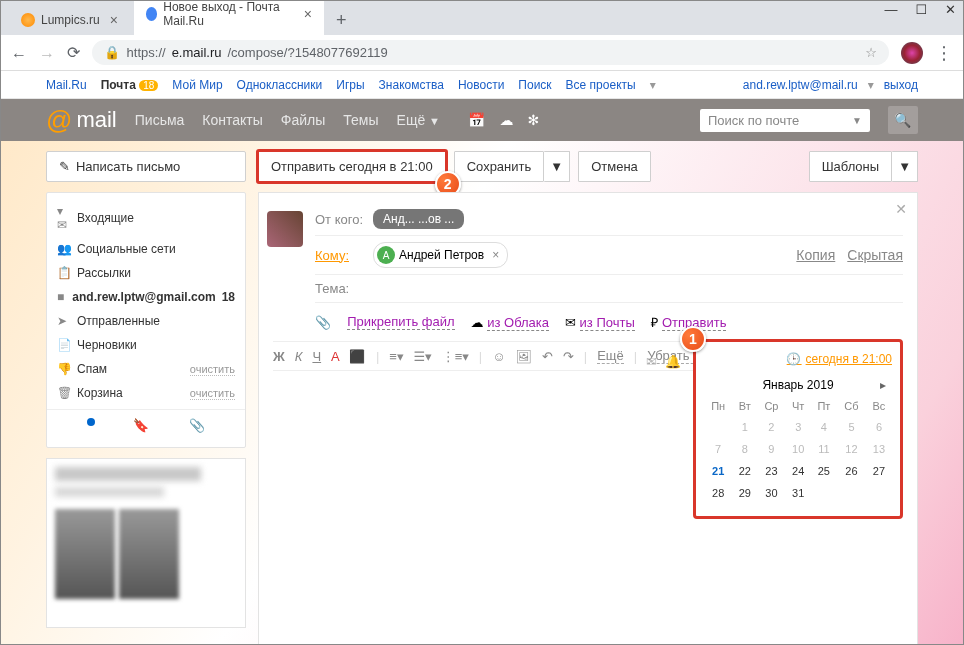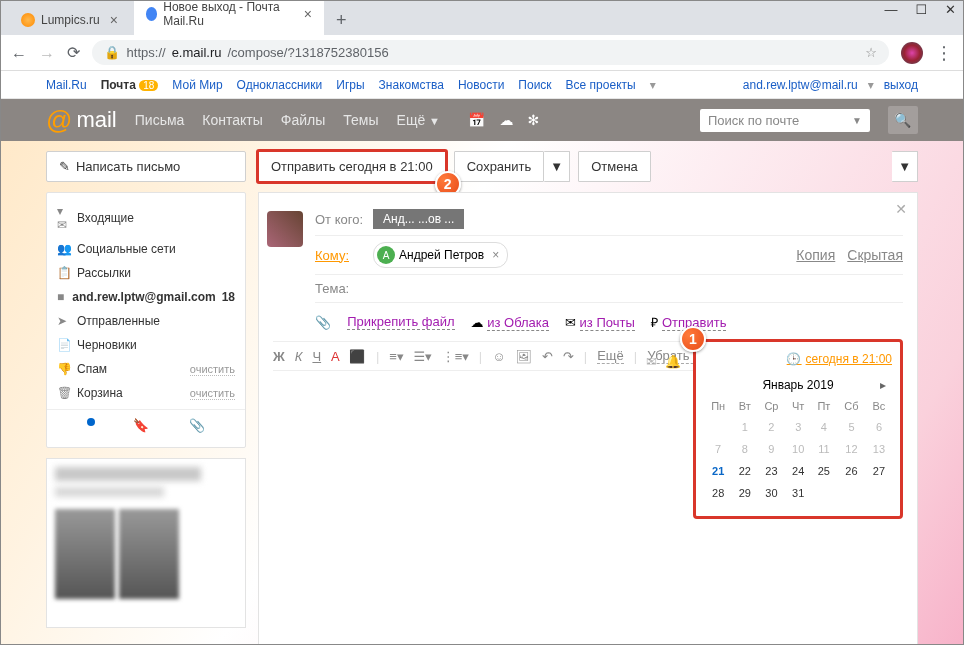--- a/index.html
+++ b/index.html
@@ -71,21 +71,21 @@
 .action-row { display: flex; align-items: center; gap: 8px; }
 .btn { background: #fff; border: 1px solid #cfcfcf; padding: 7px 12px; font-size: 13px; cursor: pointer; color: #333; border-radius: 1px; text-align: center; }
 .btn-hl { outline: 3px solid #d9362a; outline-offset: -1px; position: relative; }
 .badge-num { position: absolute; width: 26px; height: 26px; border-radius: 50%; background: radial-gradient(circle at 30% 30%, #ff7a3a, #e84b1a); border: 2px solid #fff; color: #fff; font-weight: bold; display: flex; align-items: center; justify-content: center; font-size: 14px; box-shadow: 0 1px 3px rgba(0,0,0,0.4); }
 .drop { padding: 7px 6px; border-left: none; }
 
 .compose-panel { background: #fff; border: 1px solid #e3e3e3; margin-top: 10px; padding: 10px 14px; flex: 1; position: relative; }
 .row { display: flex; align-items: center; padding: 6px 0; border-bottom: 1px solid #eee; font-size: 13px; gap: 8px; }
 .row .lbl { color: #888; width: 50px; }
 .avatar { width: 36px; height: 36px; border-radius: 4px; background: linear-gradient(45deg,#a67,#643); position: absolute; left: -48px; top: 8px; }
-.pill { background: #767676; color: #fff; padding: 3px 10px; border-radius: 0; font-size: 12px; }
+.pill { background: #767676; color: #fff; padding: 3px 10px; border-radius: 8px; font-size: 12px; }
 .chip { border: 1px solid #ddd; border-radius: 12px; padding: 3px 8px 3px 3px; display: flex; align-items: center; gap: 4px; font-size: 12px; }
 .chip .av { width: 18px; height: 18px; border-radius: 50%; background: #4caf50; color: #fff; display: flex; align-items: center; justify-content: center; font-size: 10px; }
 .chip .x { color: #888; margin-left: 4px; }
 .row .right-links { margin-left: auto; display: flex; gap: 12px; }
 .row .right-links a { color: #888; text-decoration: underline; font-size: 14px; }
 .close-x { position: absolute; top: 8px; right: 10px; color: #aaa; font-size: 14px; }
 
 .attach-row { display: flex; gap: 16px; padding: 10px 0; font-size: 13px; align-items: center; }
 .attach-row a { color: #a21caf; text-decoration: none; border-bottom: 1px dashed #888; }
 
@@ -130,21 +130,21 @@
 </div>
 
 <div class="urlbar">
   <span class="navbtn">←</span>
   <span class="navbtn disabled">→</span>
   <span class="navbtn">⟳</span>
   <div class="url-field">
     <span class="lock">🔒</span>
     <span>https://</span>
       <span class="url-host">e.mail.ru</span>
-      <span>/compose/?1318752380156</span>
+      <span>/compose/?1548077692119</span>
     <span style="margin-left:auto;color:#888">☆</span>
   </div>
   <span class="prof-icon"></span>
   <span class="kebab">⋮</span>
 </div>
 
 <div class="topnav">
   <a>Mail.Ru</a>
   <span><a style="color:#333;font-weight:bold">Почта</a> <span class="badge">18</span></span>
   <a>Мой Мир</a>
@@ -243,20 +243,21 @@
       <button class="btn btn-hl" style="position:relative">
         <span>Отправить сегодня в 21:00</span>
         <span class="badge-num" style="bottom:-16px;right:-16px">2</span>
       </button>
       <div style="display:flex">
         <button class="btn">Сохранить</button>
         <button class="btn drop">▼</button>
       </div>
       <button class="btn">Отмена</button>
       <div style="margin-left:auto;display:flex">
+        <button class="btn">Шаблоны</button>
         <button class="btn drop">▼</button>
       </div>
     </div>
 
     <div class="compose-panel">
       <span class="close-x">✕</span>
       <div style="position:relative;margin-left:42px">
         <div class="avatar"></div>
         <div class="row">
           <span class="lbl">От кого:</span>

